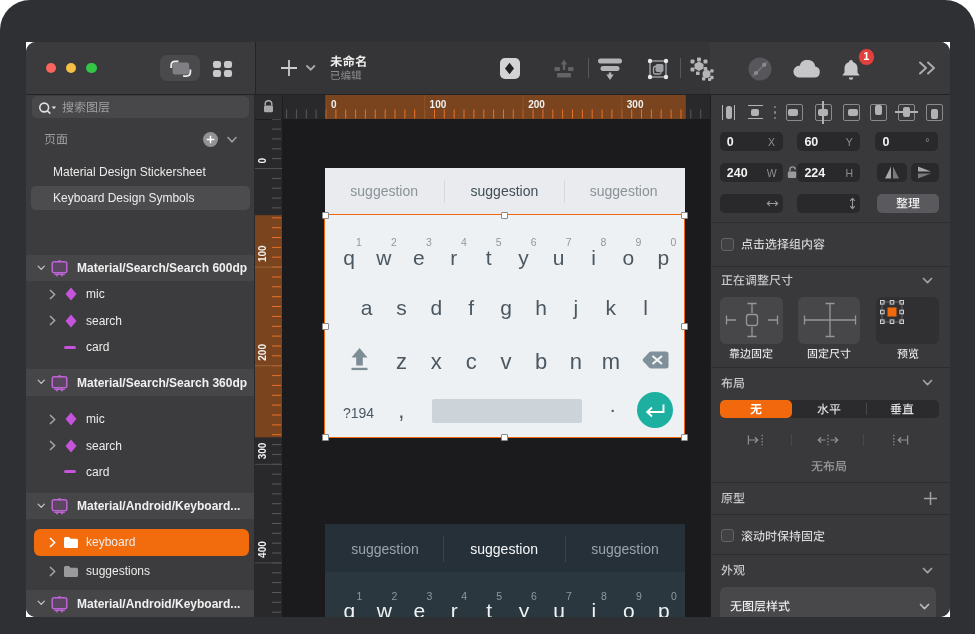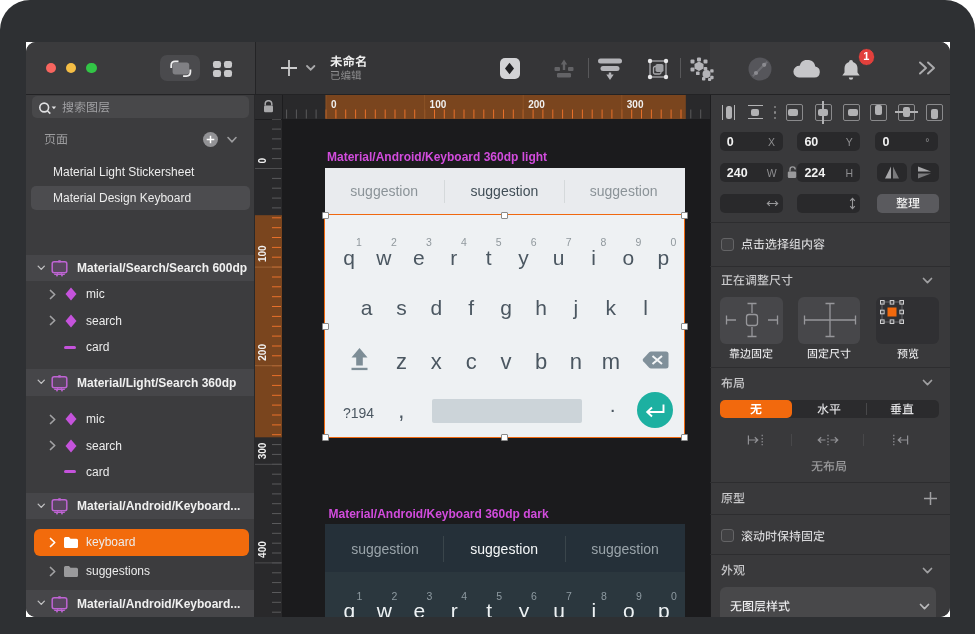--- a/index.html
+++ b/index.html
@@ -112,23 +112,23 @@
 <svg style="position:absolute;left:18.0px;top:90.8px" width="24" height="15" viewBox="0 0 24 15">
       <path d="M5.6 5.0V7.2C5.6 8.5 5.1 9.9 0.6 10.8C0.8 11.0 1.0 11.3 1.2 11.5C5.8 10.5 6.5 8.8 6.5 7.2V5.0ZM6.5 9.2C7.9 9.9 9.7 10.9 10.6 11.6L11.2 10.8C10.2 10.2 8.4 9.2 7.1 8.6ZM2.1 3.4V9.0H3.0V4.3H9.1V9.0H10.1V3.4H5.7C6.0 3.0 6.2 2.5 6.4 2.0H11.2V1.1H0.9V2.0H5.4C5.2 2.4 5.0 3.0 4.8 3.4Z M16.7 6.6H19.2V7.9H16.7ZM16.7 5.8V4.5H19.2V5.8ZM16.7 8.6H19.2V10.0H16.7ZM12.7 1.3V2.1H17.3C17.2 2.6 17.1 3.2 17.0 3.6H13.2V11.5H14.1V10.9H21.8V11.5H22.8V3.6H17.9L18.4 2.1H23.3V1.3ZM14.1 10.0V4.5H15.8V10.0ZM21.8 10.0H20.0V4.5H21.8Z" fill="#9c9c9e"></path>
     </svg>
 <div class="a" style="left:177.0px;top:90.0px;width:15.0px;height:15.0px;background:#929295;border-radius:50%"></div>
 <svg class="a" style="left:180px;top:93px" width="9" height="9" viewBox="0 0 9 9">
       <path d="M4.5 0.7 V8.3 M0.7 4.5 H8.3" stroke="#fff" stroke-width="1.5"></path>
     </svg>
 <svg class="a" style="left:200px;top:94px" width="12" height="8" viewBox="0 0 12 8">
       <path d="M2 1.5 L6 5.8 L10 1.5" fill="none" stroke="#9c9c9e" stroke-width="1.6" stroke-linecap="round"></path>
     </svg>
-<div class="a" style="left:27px;top:123px;font-size:12px;color:#ececec">Material Light Stickersheet</div>
+<div class="a" style="left:27px;top:123px;font-size:12px;color:#ececec">Material Design Stickersheet</div>
 <div class="a" style="left:5.0px;top:144.0px;width:219.0px;height:23.5px;background:#4c4c4f;border-radius:5px"></div>
-<div class="a" style="left:27px;top:149px;font-size:12px;color:#ececec">Material Design Keyboard</div>
+<div class="a" style="left:27px;top:149px;font-size:12px;color:#ececec">Keyboard Design Symbols</div>
 <div class="a" style="left:0.0px;top:213.0px;width:228.0px;height:26.4px;background:#464649"></div>
     <svg class="a" style="left:10.8px;top:223.1px" width="8.5" height="6.2" viewBox="0 0 11 8">
       <path d="M1.5 1.5 L5.5 5.7 L9.5 1.5" fill="none" stroke="#c0c0c2" stroke-width="1.7" stroke-linecap="round" stroke-linejoin="round"></path>
     </svg>
     <svg class="a" style="left:24.5px;top:218.2px" width="17" height="17" viewBox="0 0 17 17">
 <rect x="7.3" y="0.2" width="2.4" height="2.4" fill="#bf64d4"></rect>
 <rect x="1.2" y="1.8" width="14.6" height="11" rx="2" fill="#7a4a8a" fill-opacity="0.35" stroke="#bf64d4" stroke-width="1.5"></rect>
 <path d="M3.2 14.4 H13.8 M5.6 16.4 L7 13.4 M11.4 16.4 L10 13.4" stroke="#bf64d4" stroke-width="1.4"></path>
     </svg>
     <div class="a" style="left:51px;top:219.2px;font-size:12px;font-weight:bold;color:#f0f0f0;white-space:nowrap">Material/Search/Search 600dp</div>
@@ -150,21 +150,21 @@
     <div class="a" style="left:60px;top:298.1px;font-size:12px;color:#ececec;white-space:nowrap">card</div>
 <div class="a" style="left:0.0px;top:327.3px;width:228.0px;height:26.4px;background:#464649"></div>
     <svg class="a" style="left:10.8px;top:337.4px" width="8.5" height="6.2" viewBox="0 0 11 8">
       <path d="M1.5 1.5 L5.5 5.7 L9.5 1.5" fill="none" stroke="#c0c0c2" stroke-width="1.7" stroke-linecap="round" stroke-linejoin="round"></path>
     </svg>
     <svg class="a" style="left:24.5px;top:332.5px" width="17" height="17" viewBox="0 0 17 17">
 <rect x="7.3" y="0.2" width="2.4" height="2.4" fill="#bf64d4"></rect>
 <rect x="1.2" y="1.8" width="14.6" height="11" rx="2" fill="#7a4a8a" fill-opacity="0.35" stroke="#bf64d4" stroke-width="1.5"></rect>
 <path d="M3.2 14.4 H13.8 M5.6 16.4 L7 13.4 M11.4 16.4 L10 13.4" stroke="#bf64d4" stroke-width="1.4"></path>
     </svg>
-    <div class="a" style="left:51px;top:333.5px;font-size:12px;font-weight:bold;color:#f0f0f0;white-space:nowrap">Material/Light/Search 360dp</div>
+    <div class="a" style="left:51px;top:333.5px;font-size:12px;font-weight:bold;color:#f0f0f0;white-space:nowrap">Material/Search/Search 360dp</div>
 <svg class="a" style="left:23.3px;top:371.5px" width="8" height="11" viewBox="0 0 8 11">
       <path d="M1.5 1.5 L5.7 5.5 L1.5 9.5" fill="none" stroke="#a2a2a4" stroke-width="1.7" stroke-linecap="round" stroke-linejoin="round"></path>
     </svg>
     <svg class="a" style="left:39.0px;top:370.0px" width="12" height="14" viewBox="0 0 12 14">
       <path d="M6 0.5 L11.5 7 L6 13.5 L0.5 7 Z" fill="#c553dc"></path>
     </svg>
     <div class="a" style="left:60px;top:370.0px;font-size:12px;color:#ececec;white-space:nowrap">mic</div>
 <svg class="a" style="left:23.3px;top:398.0px" width="8" height="11" viewBox="0 0 8 11">
       <path d="M1.5 1.5 L5.7 5.5 L1.5 9.5" fill="none" stroke="#a2a2a4" stroke-width="1.7" stroke-linecap="round" stroke-linejoin="round"></path>
     </svg>
@@ -330,21 +330,20 @@
       <line x1="0" y1="148.1" x2="27" y2="148.1" stroke="#9a6236" stroke-width="1"></line>
       <text x="11" y="143.1" font-size="10" font-weight="bold" fill="#f0f0f0" font-family="Liberation Sans" transform="rotate(-90 11 143.1)">100</text>
       <line x1="0" y1="246.7" x2="27" y2="246.7" stroke="#9a6236" stroke-width="1"></line>
       <text x="11" y="241.7" font-size="10" font-weight="bold" fill="#f0f0f0" font-family="Liberation Sans" transform="rotate(-90 11 241.7)">200</text>
       <line x1="0" y1="345.3" x2="27" y2="345.3" stroke="#4e4e50" stroke-width="1"></line>
       <text x="11" y="340.3" font-size="10" font-weight="bold" fill="#f0f0f0" font-family="Liberation Sans" transform="rotate(-90 11 340.3)">300</text>
       <line x1="0" y1="443.9" x2="27" y2="443.9" stroke="#4e4e50" stroke-width="1"></line>
       <text x="11" y="438.9" font-size="10" font-weight="bold" fill="#f0f0f0" font-family="Liberation Sans" transform="rotate(-90 11 438.9)">400</text>
     </svg>
 <div class="a" style="left:256px;top:77px;width:428px;height:498px;overflow:hidden;background:#1b1b1d">
-<div class="a" style="left:45.0px;top:30.8px;font-size:12px;font-weight:bold;color:#d24cdd;white-space:nowrap">Material/Android/Keyboard 360dp light</div>
 <div class="a" style="left:43.0px;top:49.0px;width:359.5px;height:47.2px;background:#e9ebee"></div>
 <div class="a" style="left:43.0px;top:96.2px;width:359.5px;height:222.1px;background:#eef1f3"></div>
 <div class="a" style="left:102.2px;top:63.5px;transform:translateX(-50%);font-size:14px;color:#8b9398;font-weight:400">suggestion</div>
 <div class="a" style="left:222.4px;top:63.5px;transform:translateX(-50%);font-size:14px;color:#414e57;font-weight:400">suggestion</div>
 <div class="a" style="left:341.6px;top:63.5px;transform:translateX(-50%);font-size:14px;color:#8b9398;font-weight:400">suggestion</div>
 <div class="a" style="left:161.8px;top:61.0px;width:1.0px;height:23.0px;background:#d5d9db"></div>
 <div class="a" style="left:282.0px;top:61.0px;width:1.0px;height:23.0px;background:#d5d9db"></div>
 <div class="a" style="left:67.0px;top:126.5px;transform:translateX(-50%);font-size:21px;color:#4b5761">q</div>
 <div class="a" style="left:77.0px;top:117.0px;transform:translateX(-50%);font-size:10.5px;color:#90989d">1</div>
 <div class="a" style="left:101.9px;top:126.5px;transform:translateX(-50%);font-size:21px;color:#4b5761">w</div>
@@ -400,21 +399,20 @@
       </svg>
 <div class="a" style="left:42.2px;top:95.4px;width:361.1px;height:223.7px;border:1.5px solid #f0680f"></div>
 <div class="a" style="left:39.5px;top:92.7px;width:7.0px;height:7.0px;background:#fff;border:1px solid #8a8a8a;border-radius:1px"></div>
 <div class="a" style="left:39.5px;top:203.8px;width:7.0px;height:7.0px;background:#fff;border:1px solid #8a8a8a;border-radius:1px"></div>
 <div class="a" style="left:39.5px;top:314.8px;width:7.0px;height:7.0px;background:#fff;border:1px solid #8a8a8a;border-radius:1px"></div>
 <div class="a" style="left:219.2px;top:92.7px;width:7.0px;height:7.0px;background:#fff;border:1px solid #8a8a8a;border-radius:1px"></div>
 <div class="a" style="left:219.2px;top:314.8px;width:7.0px;height:7.0px;background:#fff;border:1px solid #8a8a8a;border-radius:1px"></div>
 <div class="a" style="left:399.0px;top:92.7px;width:7.0px;height:7.0px;background:#fff;border:1px solid #8a8a8a;border-radius:1px"></div>
 <div class="a" style="left:399.0px;top:203.8px;width:7.0px;height:7.0px;background:#fff;border:1px solid #8a8a8a;border-radius:1px"></div>
 <div class="a" style="left:399.0px;top:314.8px;width:7.0px;height:7.0px;background:#fff;border:1px solid #8a8a8a;border-radius:1px"></div>
-<div class="a" style="left:46.5px;top:388.2px;font-size:12px;font-weight:bold;color:#d24cdd;white-space:nowrap">Material/Android/Keyboard 360dp dark</div>
 <div class="a" style="left:43.4px;top:405.0px;width:359.5px;height:47.5px;background:#253039"></div>
 <div class="a" style="left:43.4px;top:452.5px;width:359.5px;height:46.0px;background:#2b373e"></div>
 <div class="a" style="left:103.0px;top:422.0px;transform:translateX(-50%);font-size:14px;color:#9aa4aa;font-weight:400">suggestion</div>
 <div class="a" style="left:222.1px;top:422.0px;transform:translateX(-50%);font-size:14px;color:#f5f7f8;font-weight:400">suggestion</div>
 <div class="a" style="left:343.0px;top:422.0px;transform:translateX(-50%);font-size:14px;color:#9aa4aa;font-weight:400">suggestion</div>
 <div class="a" style="left:161.2px;top:417.0px;width:1.0px;height:26.0px;background:#3a454b"></div>
 <div class="a" style="left:282.5px;top:417.0px;width:1.0px;height:26.0px;background:#3a454b"></div>
 <div class="a" style="left:67.4px;top:479.5px;transform:translateX(-50%);font-size:21px;color:#eef2f4">q</div>
 <div class="a" style="left:77.4px;top:471.0px;transform:translateX(-50%);font-size:10.5px;color:#8e9aa1">1</div>
 <div class="a" style="left:102.3px;top:479.5px;transform:translateX(-50%);font-size:21px;color:#eef2f4">w</div>

